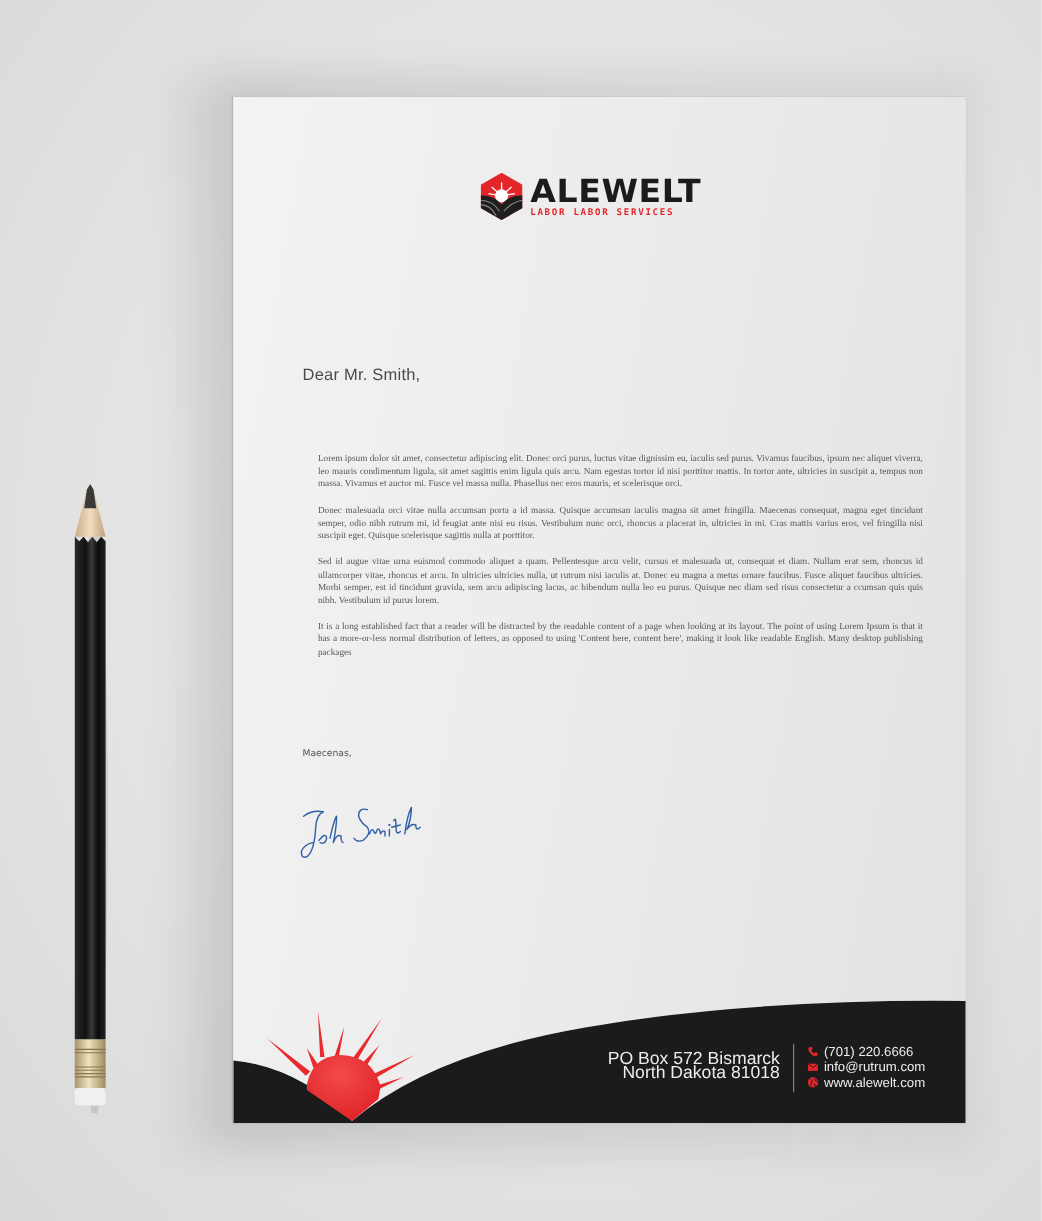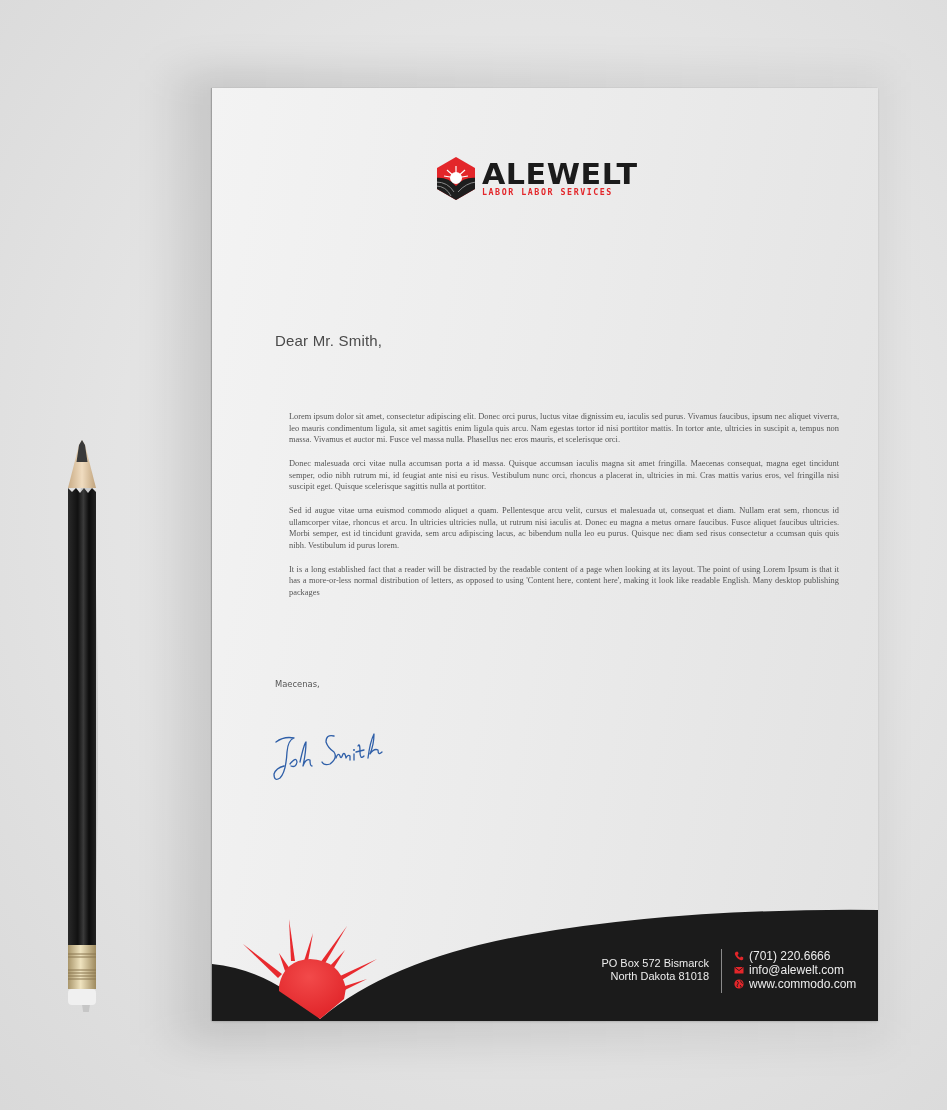--- a/index.html
+++ b/index.html
@@ -44,21 +44,21 @@
     }
     .body-text p { margin: 0 0 12.5px 0; }
     .closing {
       position: absolute; left: 63px; top: 591px;
       font-family: "DejaVu Sans", sans-serif; font-size: 8.4px; color: #555;
     }
     .signature { position: absolute; left: 58px; top: 634px; width: 120px; height: 70px; }
     .footer-svg { position: absolute; left: 0; top: 810px; width: 666px; height: 123px; }
     .address {
       position: absolute; right: 169px; top: 869px; text-align: right;
-      font-family: "Liberation Sans", sans-serif; font-size: 11px; line-height: 12.5px; color: #ececec;
+      font-family: "Liberation Sans", sans-serif; font-size: 16px; line-height: 12.5px; color: #ececec;
     }
     .divider { position: absolute; left: 509px; top: 861px; width: 1px; height: 44px; background: #8a8a8a; }
     .contacts {
       position: absolute; left: 522px; top: 861px;
       font-family: "Liberation Sans", sans-serif; font-size: 12px; line-height: 14px; color: #ececec;
     }
     .contact-row { display: flex; align-items: center; white-space: nowrap; }
     .contact-row svg { width: 10px; height: 10px; margin-right: 5px; flex: none; }
     .pencil { position: absolute; left: 62px; top: 440px; width: 40px; height: 572px; }
   </style>
@@ -189,24 +189,24 @@
       <svg viewBox="0 0 10 10">
         <path d="M2 0.8 L4 0.8 L4.6 3 L3.4 4 Q4.5 6 6 6.8 L7 5.5 L9.2 6.2 L9.2 8.2 Q8.5 9.4 7 9.2 Q2.5 8 0.8 3 Q0.8 1.5 2 0.8 Z" fill="#e3262a"></path>
       </svg>
       <span>(701) 220.6666</span>
     </div>
     <div class="contact-row">
       <svg viewBox="0 0 10 10">
         <rect x="0.5" y="2" width="9" height="6.5" fill="#e3262a"></rect>
         <path d="M0.5 2 L5 5.6 L9.5 2" stroke="#1b1b1b" stroke-width="0.9" fill="none"></path>
       </svg>
-      <span>info@alewelt.com</span>
+      <span>info@rutrum.com</span>
     </div>
     <div class="contact-row">
       <svg viewBox="0 0 10 10">
         <circle cx="5" cy="5" r="4.6" fill="#e3262a"></circle>
         <path d="M3 2 Q5 3 4 5 Q2.5 6 3.5 8 M6.5 1.5 Q7 4 8.8 4.5 M6 6 Q7.5 7 7 8.8" stroke="#1b1b1b" stroke-width="0.9" fill="none"></path>
       </svg>
-      <span>www.commodo.com</span>
+      <span>www.alewelt.com</span>
     </div>
   </div>
 
 </div>
 
 </body></html>

